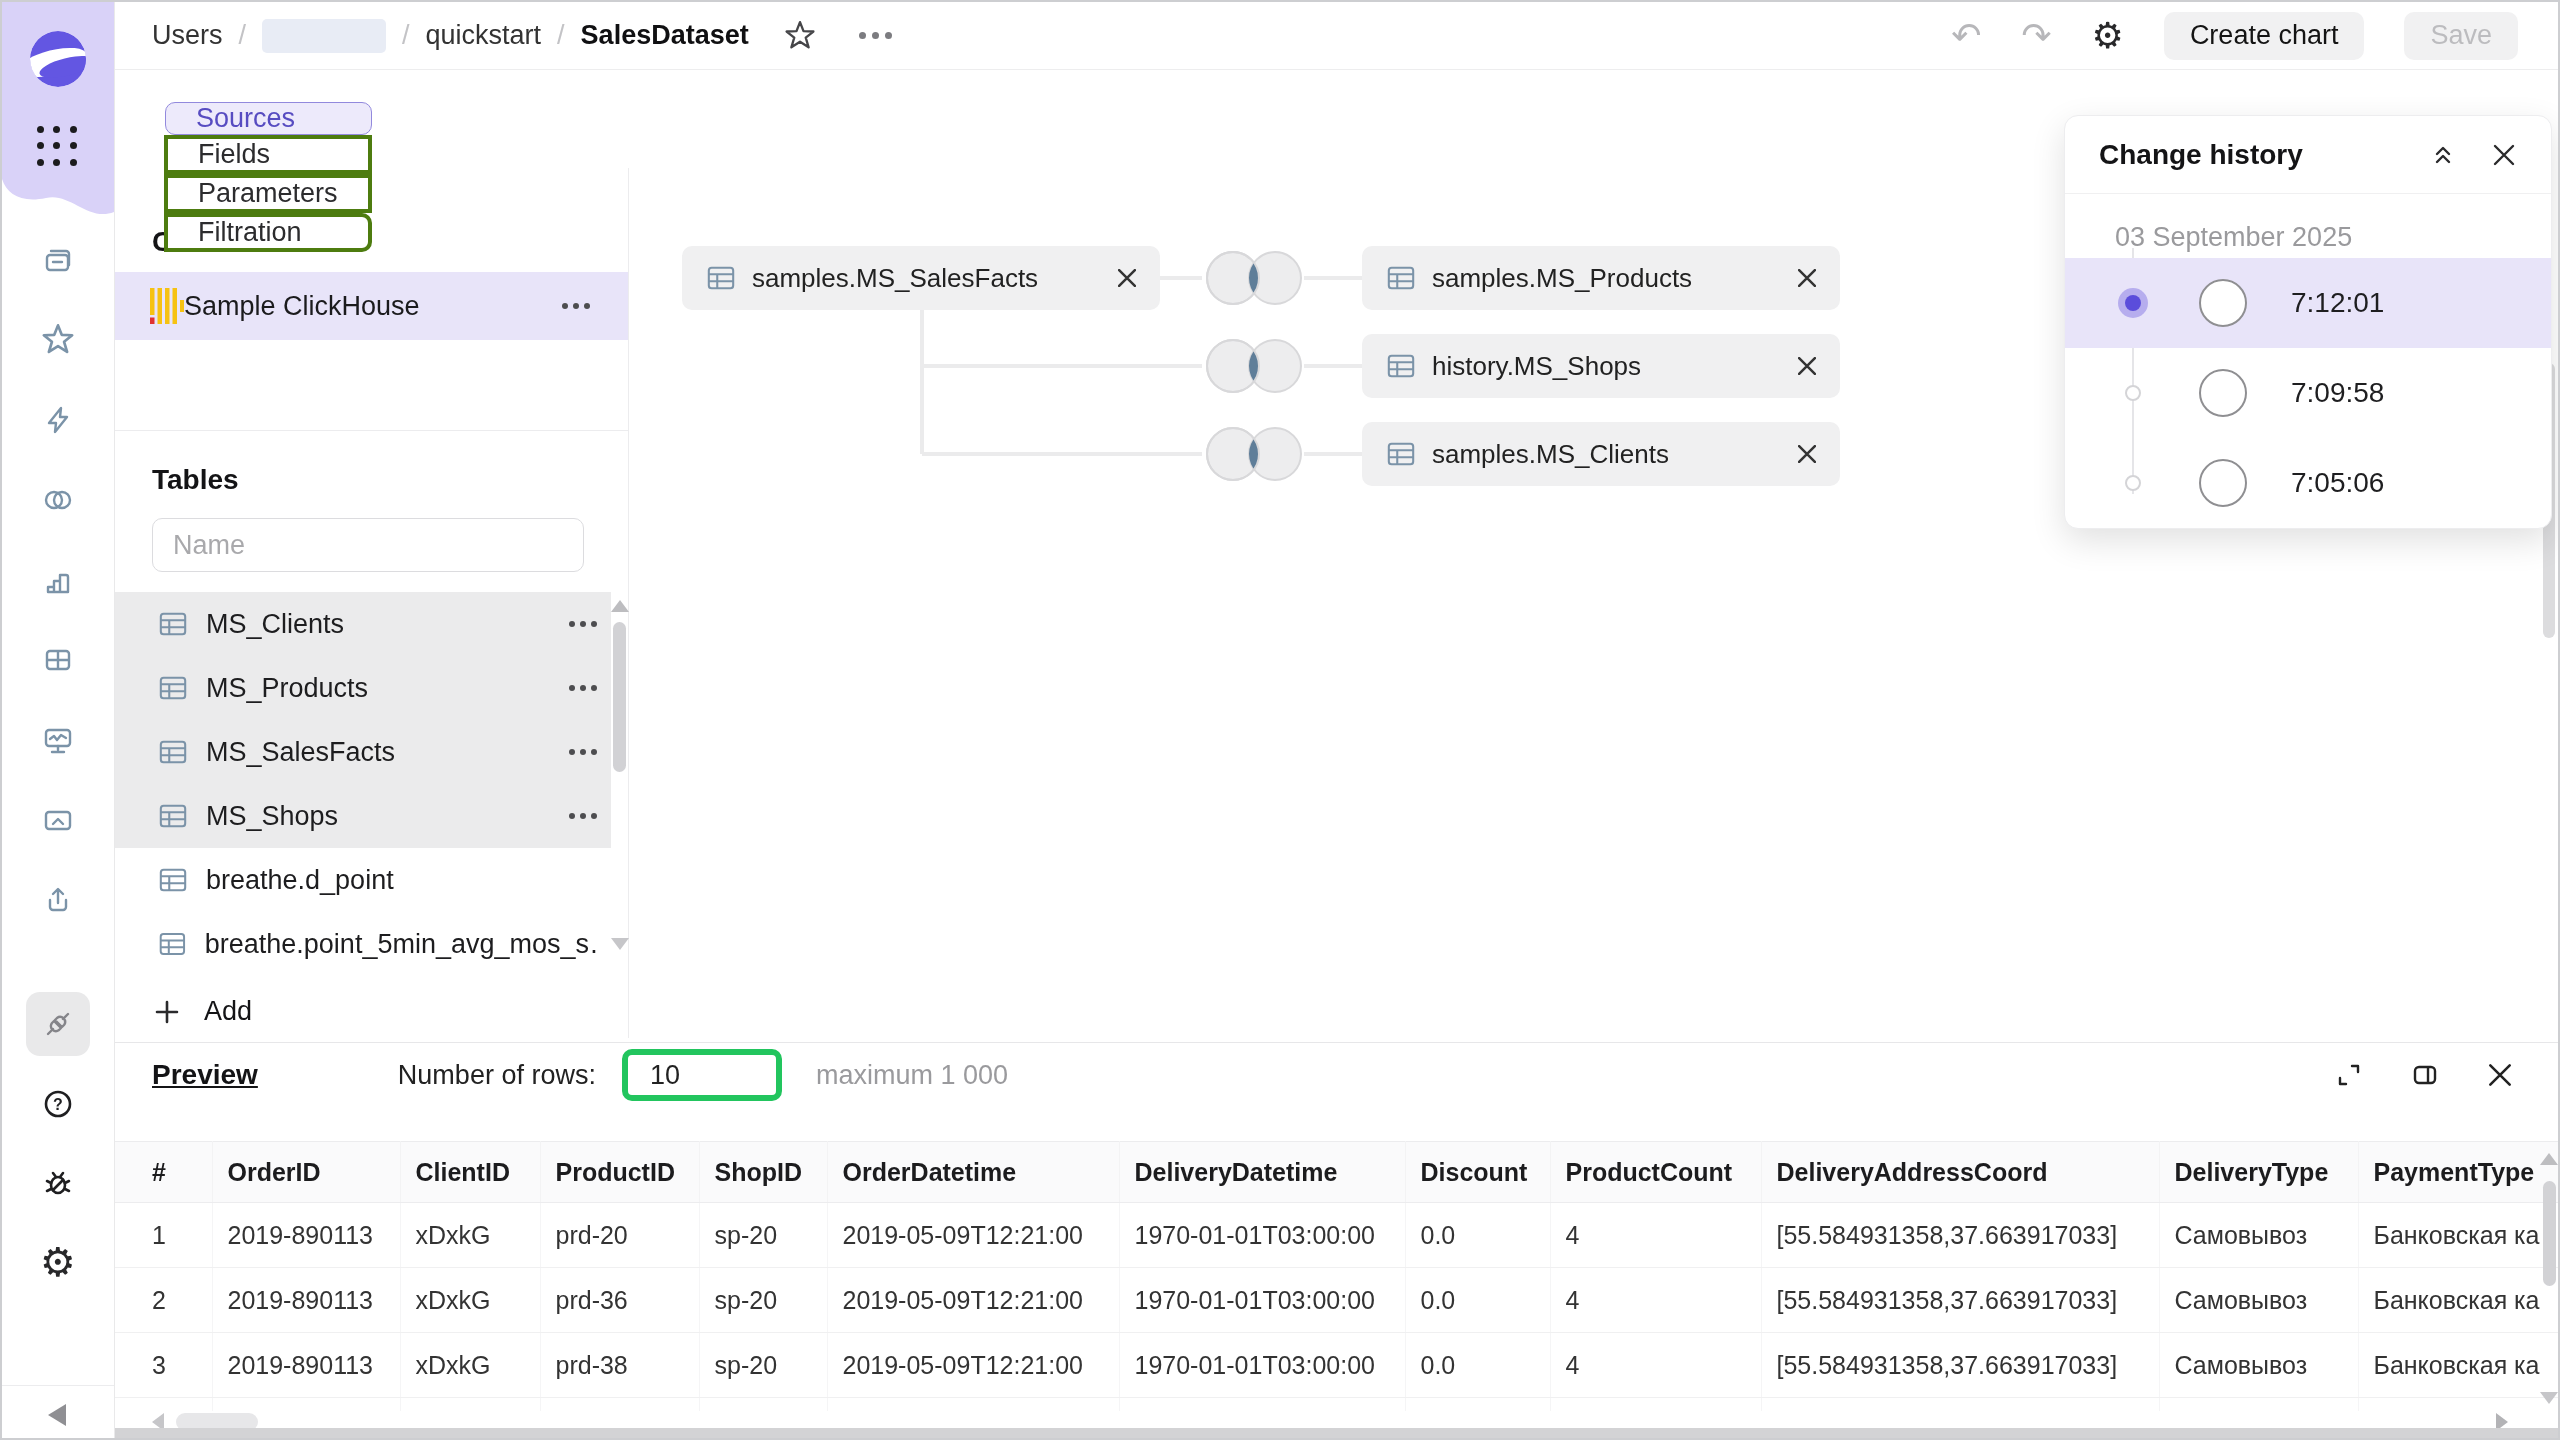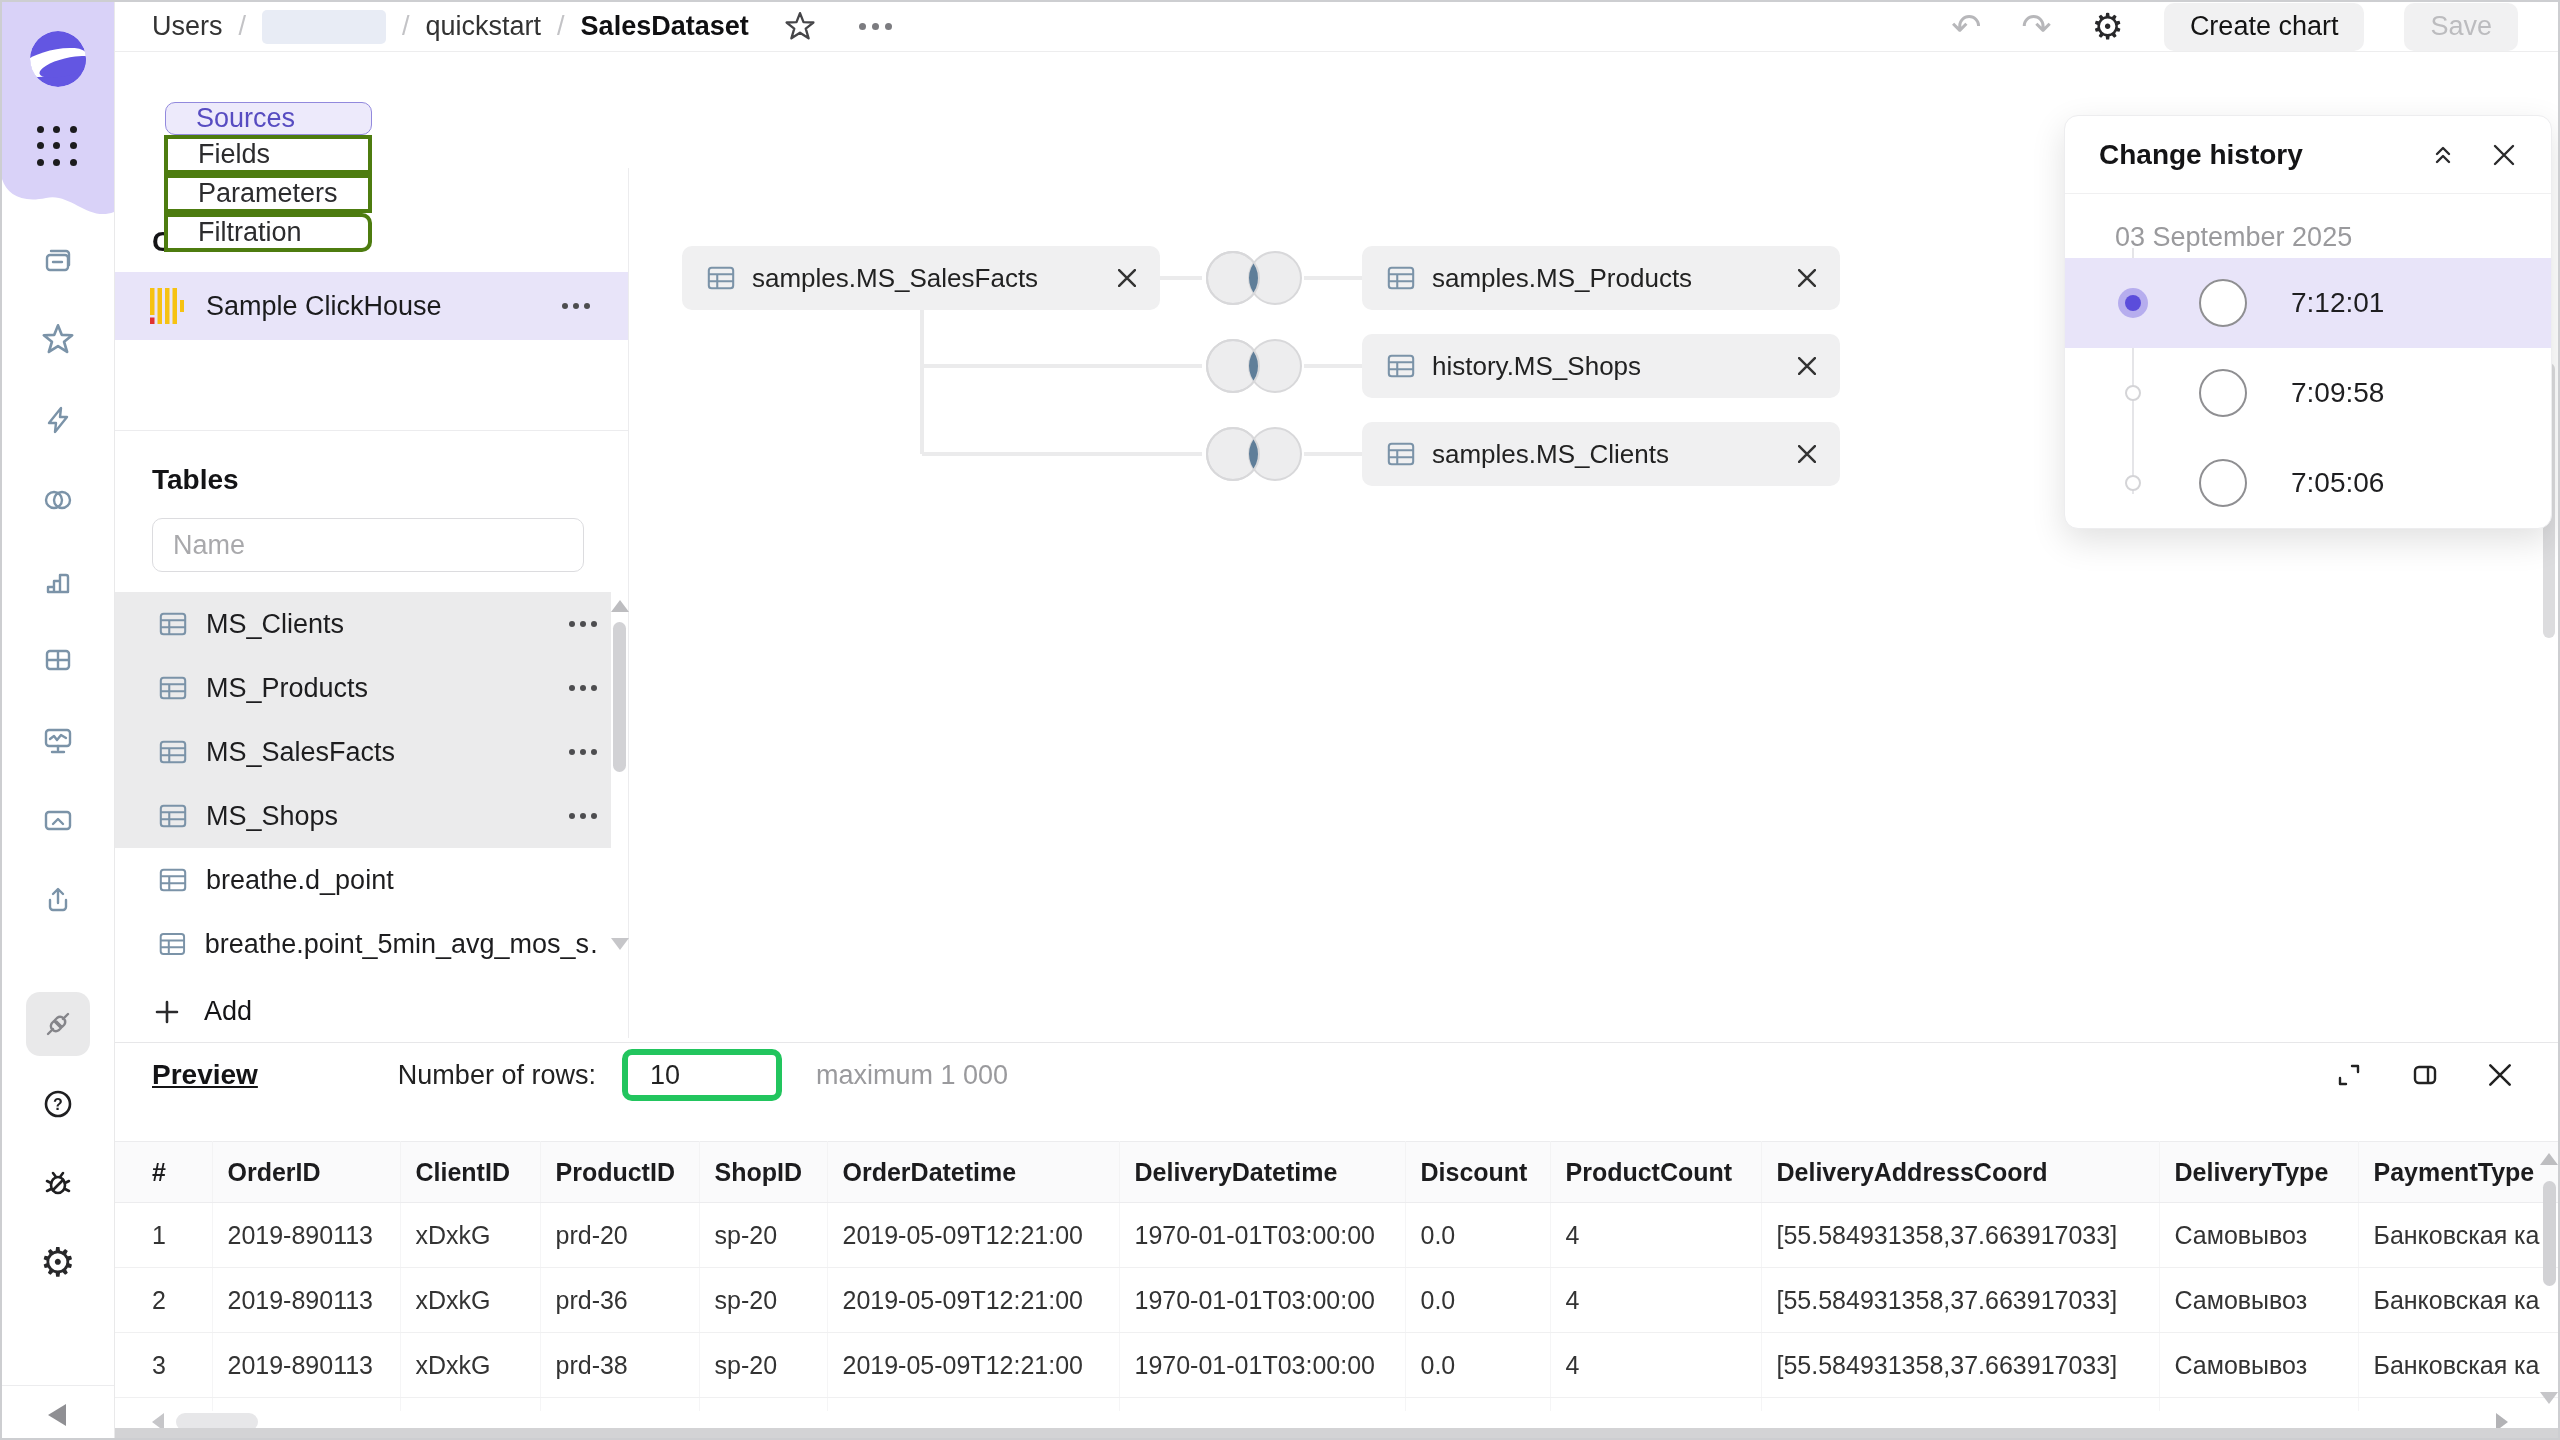--- a/index.html
+++ b/index.html
@@ -10,21 +10,21 @@
   .sidebar{position:absolute;left:0;top:0;width:112px;height:100%;background:#fff;border-right:1px solid #e9e9ea;z-index:5;}
   .sidebar-blob{position:absolute;left:0;top:0;}
   .logo{position:absolute;left:28px;top:29px;width:56px;height:56px;}
   .apps-grid{position:absolute;left:35px;top:124px;width:42px;height:42px;display:grid;grid-template-columns:repeat(3,1fr);gap:7px;}
   .apps-grid i{width:7px;height:7px;border-radius:50%;background:#1c1c1e;}
   .side-icon{position:absolute;left:38px;width:36px;height:36px;}
   .side-active-bg{position:absolute;left:24px;top:990px;width:64px;height:64px;background:#e9e9ea;border-radius:14px;}
   .sidebar-divider{position:absolute;left:0;right:0;top:1383px;height:1px;background:#ececee;}
   .collapse-arrow{position:absolute;left:46px;top:1402px;width:0;height:0;border-top:11px solid transparent;border-bottom:11px solid transparent;border-right:18px solid #8f8f93;}
   
-  .topbar{position:absolute;left:112px;top:0;right:0;height:50px;border-bottom:1px solid #ededee;display:flex;align-items:center;padding:0 40px 0 38px;box-sizing:border-box;background:#fff;gap:12px;}
+  .topbar{position:absolute;left:112px;top:0;right:0;height:68px;border-bottom:1px solid #ededee;display:flex;align-items:center;padding:0 40px 0 38px;box-sizing:border-box;background:#fff;gap:12px;}
   .crumbs{display:flex;align-items:center;gap:16px;font-size:27px;color:#333;}
   .crumb{color:#333;}
   .crumb.current{font-weight:bold;color:#101012;}
   .crumb-sep{color:#c3c3c6;}
   .crumb-redacted{width:124px;height:34px;background:#e8ecf5;border-radius:5px;}
   .fav-star{margin-left:22px;}
   .more-dots{display:flex;gap:6px;margin-left:30px;}
   .more-dots i{width:7px;height:7px;border-radius:50%;background:#7c7c80;}
   .topbar-right{margin-left:auto;display:flex;align-items:center;gap:40px;}
   .glyph-btn{font-size:36px;line-height:1;background:none;border:none;cursor:pointer;padding:0;font-family:"DejaVu Sans",sans-serif;}
@@ -35,21 +35,21 @@
   
   .tabs{position:absolute;left:163px;top:100px;height:54px;display:flex;z-index:2;flex-direction:column;}
   .tab{display:flex;align-items:center;padding:0 30px;font-size:27px;color:#2c2c2e;border:4px solid #4d7c0f;margin-left:-1px;background:#fff;cursor:pointer;box-sizing:border-box;}
   .tab:first-child{border-radius:10px 0 0 10px;margin-left:0;}
   .tab:last-child{border-radius:0 10px 10px 0;}
   .tab.active{background:var(--accent-bg);border:1px solid var(--accent-border);color:var(--accent);border-radius:10px;position:relative;z-index:2;}
   
   .left-panel{position:absolute;left:112px;top:166px;width:515px;bottom:400px;border-right:1px solid #ececee;background:#fff;box-sizing:border-box;}
   .sec-title{position:absolute;left:38px;font-size:28px;font-weight:bold;color:#141416;}
   .conn-row{position:absolute;left:0;top:104px;width:100%;height:68px;background:var(--selection-bg);display:flex;align-items:center;padding:0 36px;box-sizing:border-box;cursor:pointer;}
-  .conn-name{font-size:27px;color:#1b1b1d;margin-left:22px;}
+  .conn-name{font-size:27px;color:#1b1b1d;}
   .dots{display:flex;gap:5px;margin-left:auto;cursor:pointer;padding:8px 2px;}
   .dots i{width:6px;height:6px;border-radius:50%;background:#4d4d50;}
   .panel-divider{position:absolute;left:0;right:0;top:262px;height:1px;background:#ececee;}
   .search-input{position:absolute;left:38px;top:350px;width:432px;height:54px;box-sizing:border-box;border:1px solid #dcdcdf;border-radius:10px;font-size:27px;font-family:inherit;padding:0 20px;color:#1d4ed8;outline:none;}
   .search-input::placeholder{color:#a9a9ac;}
   .tables-list{position:absolute;left:0;top:424px;width:497px;}
   .table-row{height:64px;display:flex;align-items:center;padding:0 12px 0 44px;box-sizing:border-box;cursor:pointer;font-size:27px;color:#1d1d1f;}
   .table-row.used{background:#ebebec;}
   .table-row .tname{margin-left:18px;white-space:nowrap;overflow:hidden;}
   .list-scroll{position:absolute;left:498px;top:432px;width:15px;height:350px;}

